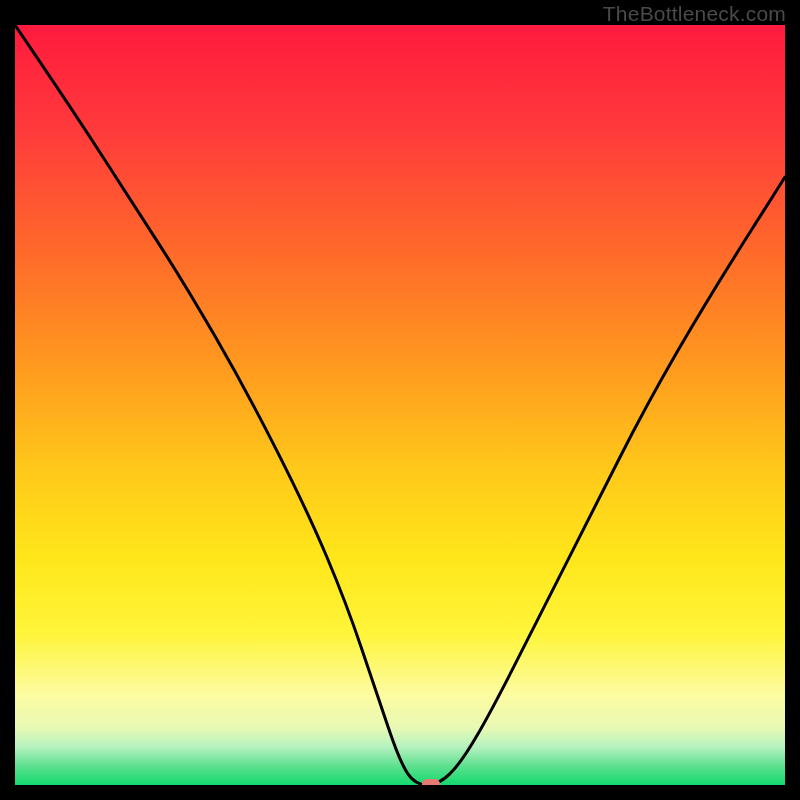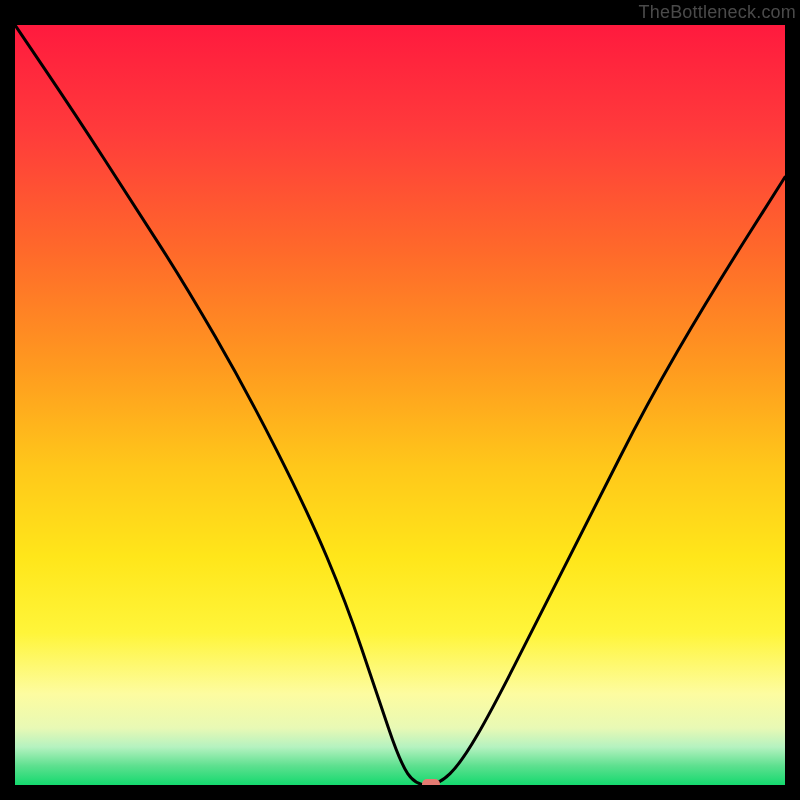--- a/index.html
+++ b/index.html
@@ -29,23 +29,23 @@
       #e8f9b5 92.5%,
       #b5f2c0 95%,
       #5de08f 97.5%,
       #14d96e 100%
     );
     overflow: hidden;
   }
   .attribution {
     position: absolute;
     top: 2px;
-    right: 4px;
+    right: 14px;
     color: #4a4a4a;
-    font-size: 18px;
+    font-size: 21px;
     font-weight: 500;
     letter-spacing: 0.2px;
     z-index: 10;
   }
   svg.curve {
     position: absolute;
     left: 0;
     top: 0;
     width: 100%;
     height: 100%;

